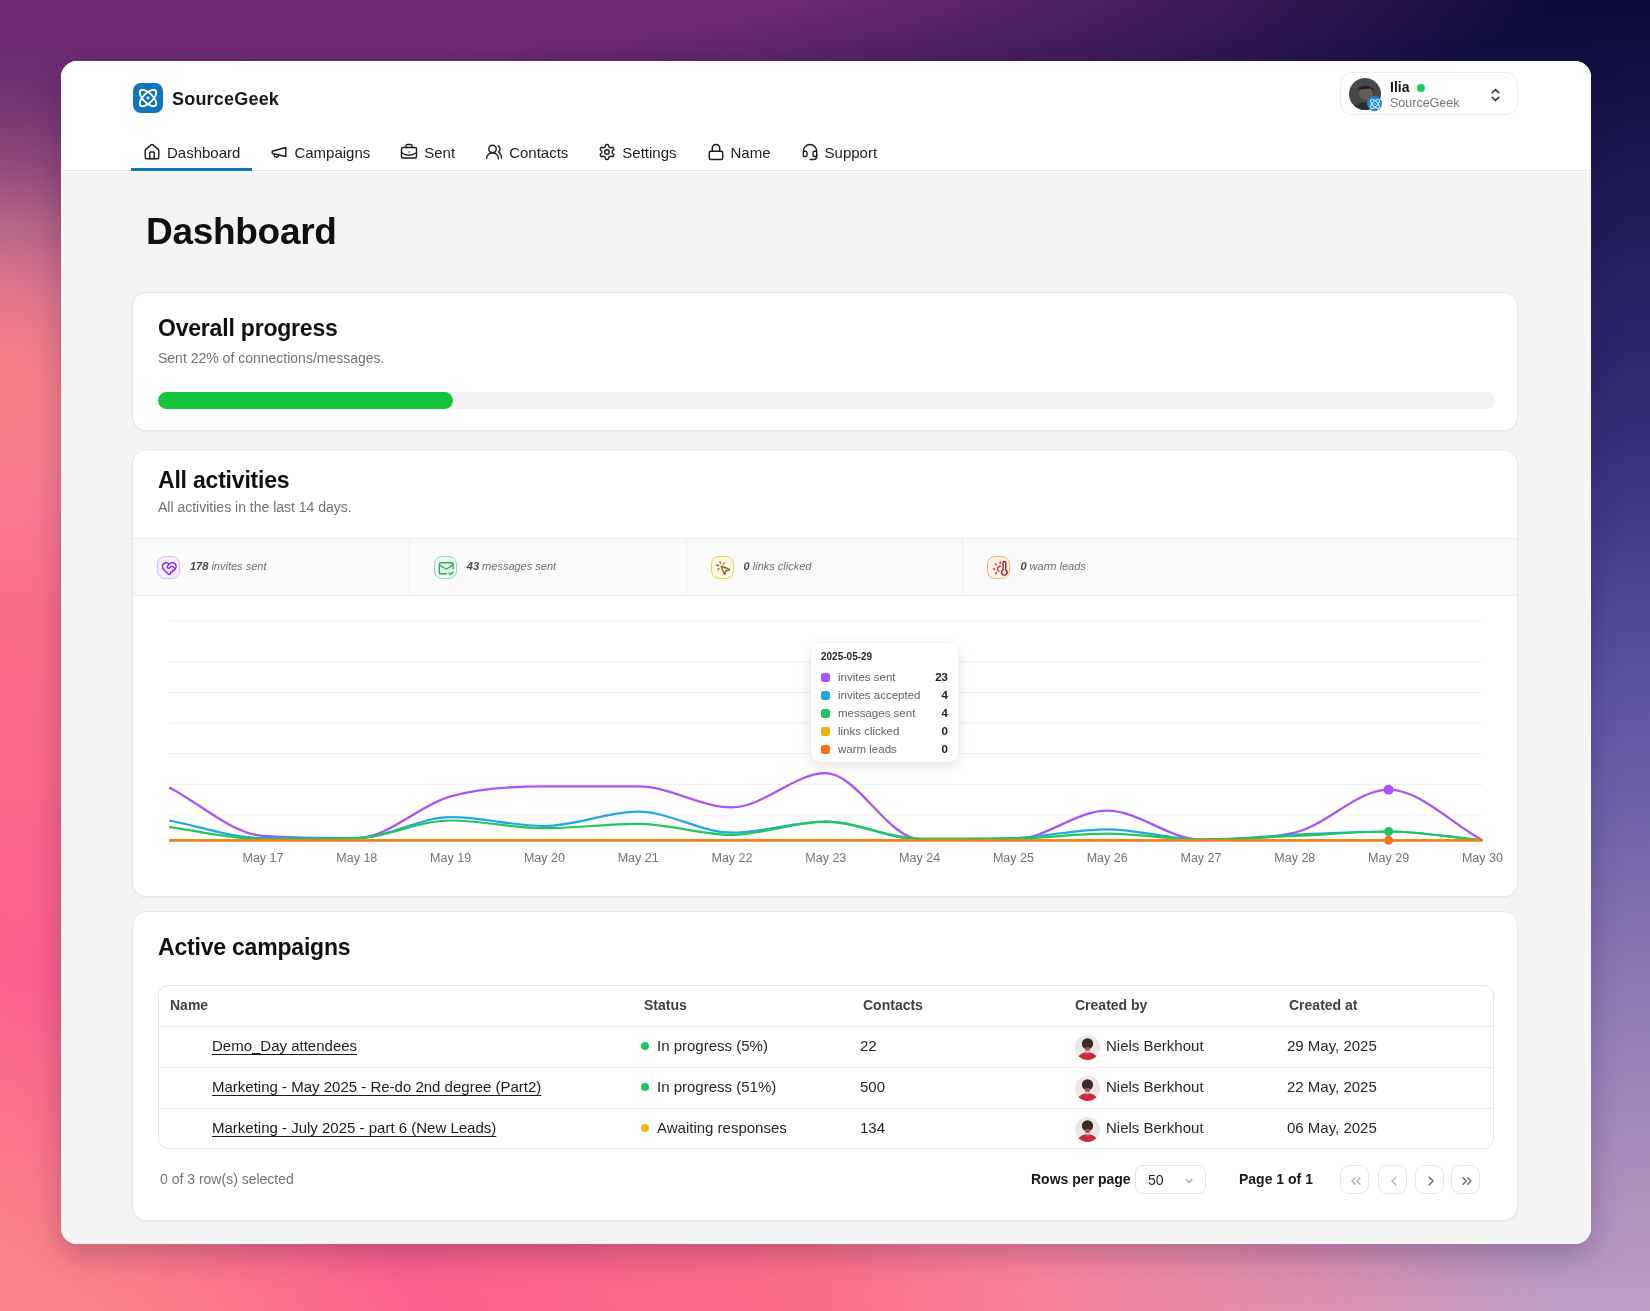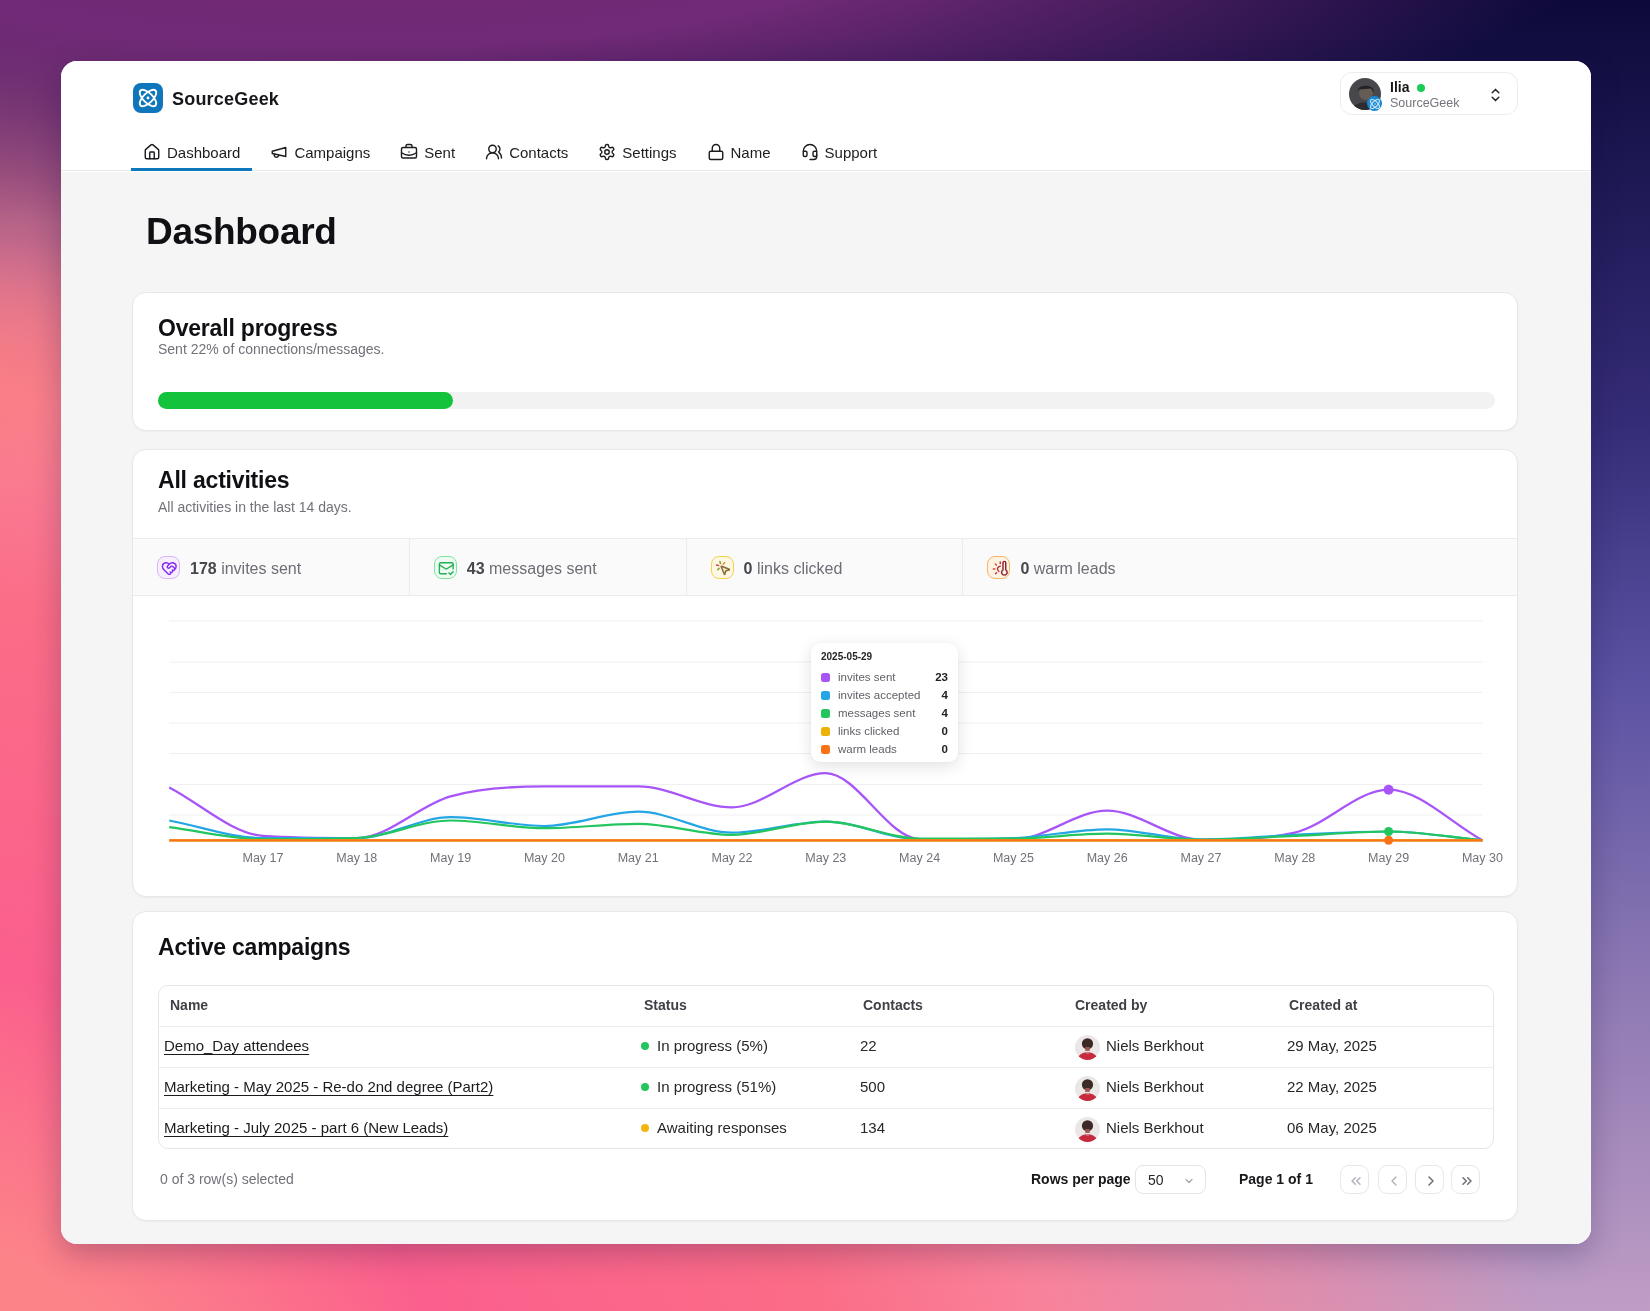--- a/index.html
+++ b/index.html
@@ -38,33 +38,33 @@
 .nav .it.act:after { content:""; position:absolute; left:0; right:0; bottom:0; height:3px; background:#0e78bc; }
 
 .bd { position:absolute; left:0; top:111px; width:100%; height:1072px; background:#f5f5f6; }
 .content { position:absolute; left:0; top:0; width:100%; height:100%; }
 h1.pg { position:absolute; left:85px; top:150px; font-size:37px; font-weight:700; color:#101014; letter-spacing:-.3px; }
 .card { position:absolute; left:71px; width:1386px; background:#fff; border:1px solid #e8e8ea; border-radius:14px; box-shadow:0 1px 2px rgba(0,0,0,.04); }
 .card h2 { position:absolute; left:25px; top:19px; font-size:23px; font-weight:700; color:#101014; letter-spacing:-.2px; }
 .card .sub { position:absolute; left:25px; top:52px; font-size:14px; color:#71717a; }
 
 #c1 { top:231px; height:139px; }
-#c1 h2 { top:21.5px; } #c1 .sub { top:48px; }
+#c1 h2 { top:21.5px; } #c1 .sub { top:57px; }
 #c2 h2 { top:16.5px; } #c2 .sub { top:49px; }
 #c3 h2 { top:21.5px; }
 #c1 .track { position:absolute; left:25px; top:99px; width:1337px; height:17px; background:#f2f2f3; border-radius:9px; }
 #c1 .fill { position:absolute; left:0; top:0; width:295px; height:17px; background:#14c33c; border-radius:9px; }
 
 #c2 { top:388px; height:448px; }
 .stats { position:absolute; left:0; top:88px; width:1384px; height:58px; background:#fafafa; border-top:1px solid #ececef; border-bottom:1px solid #ececef; display:flex; }
 .stat { position:relative; width:20%; height:100%; border-right:1px solid #ececef; }
 .stat:last-child { border-right:none; }
 .stat .ib { position:absolute; left:24px; top:17px; width:23px; height:23px; border-radius:8px; }
 .stat .ib svg { position:absolute; left:3.2px; top:3.2px; }
-.stat .tx { position:absolute; left:57px; top:21px; font-size:16px; color:#6d6d75; }
+.stat .tx { position:absolute; left:57px; top:21px; font-size:11px; color:#6d6d75;font-style:italic; }
 .stat .tx b { color:#47474e; font-weight:700; }
 .ib.p { background:#f7effe; border:1px solid #d8b6f8; }
 .ib.b { background:#eff8fe; border:1px solid #90d5f7; }
 .ib.g { background:#effaf2; border:1px solid #7fe4a2; }
 .ib.y { background:#fdf7e3; border:1px solid #f3d24b; }
 .ib.o { background:#fdf3e3; border:1px solid #f8b26a; }
 
 #chart { position:absolute; left:0; top:146px; width:1386px; height:302px; }
 
 .tip { position:absolute; left:678px; top:193px; width:147px; height:119px; background:#fff; border-radius:9px; box-shadow:0 4px 16px rgba(0,0,0,.12), 0 0 1px rgba(0,0,0,.08); }
@@ -74,21 +74,21 @@
 .tip .lb { position:absolute; left:17px; top:-2px; font-size:11.5px; color:#5f5f66; }
 .tip .vl { position:absolute; right:0; top:-2px; font-size:11.5px; font-weight:700; color:#212126; }
 
 #c3 { top:850px; height:310px; }
 .tbl { position:absolute; left:25px; top:73px; width:1336px; height:164px; border:1px solid #e6e6e9; border-radius:10px; background:#fff; }
 .tbl .hrow { position:absolute; left:0; top:0; width:100%; height:41px; border-bottom:1px solid #ececef; }
 .tbl .hc { position:absolute; top:11px; font-size:14px; font-weight:600; color:#3f3f46; }
 .tbl .r { position:absolute; left:0; width:100%; height:41px; border-bottom:1px solid #ececef; }
 .tbl .r:last-of-type { border-bottom:none; }
 .cell { position:absolute; top:10px; font-size:15px; color:#27272a; }
-a.lnk { color:#1b1b1f; text-decoration:underline; text-underline-offset:3px; }
+a.lnk { color:#1b1b1f; text-decoration:underline; text-underline-offset:3px;margin-left:48px; }
 .sdot { position:absolute; width:8px; height:8px; border-radius:50%; top:15px; }
 .av25 { position:absolute; top:8px; width:25px; height:25px; border-radius:50%; overflow:hidden; }
 .foot { position:absolute; left:0; top:237px; width:1386px; height:73px; }
 .foot .sel { position:absolute; left:27px; top:22px; font-size:14px; color:#71717a; }
 .foot .rpp { position:absolute; left:898px; top:22px; font-size:14px; font-weight:600; color:#18181b; }
 .foot .selbox { position:absolute; left:1002px; top:16px; width:71px; height:29px; border:1px solid #e4e4e7; border-radius:8px; background:#fff;padding-left:24px; }
 .foot .selbox span { position:absolute; left:12px; top:6px; font-size:14px; color:#27272a; }
 .foot .pg1 { position:absolute; left:1106px; top:22px; font-size:14px; font-weight:600; color:#18181b; }
 .pbtn { position:absolute; top:16px; width:29px; height:29px; border:1px solid #e7e7ea; border-radius:9px; background:#fff; }
 .pbtn svg { position:absolute; left:6.5px; top:6.5px; }

